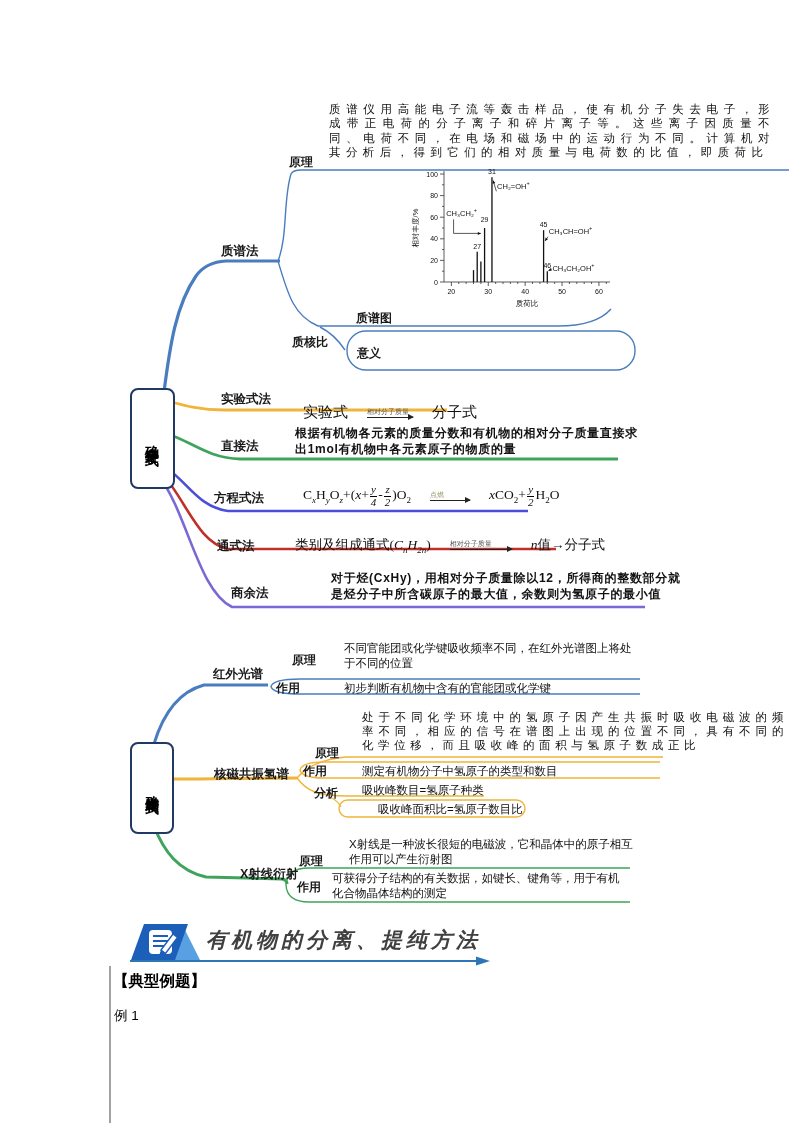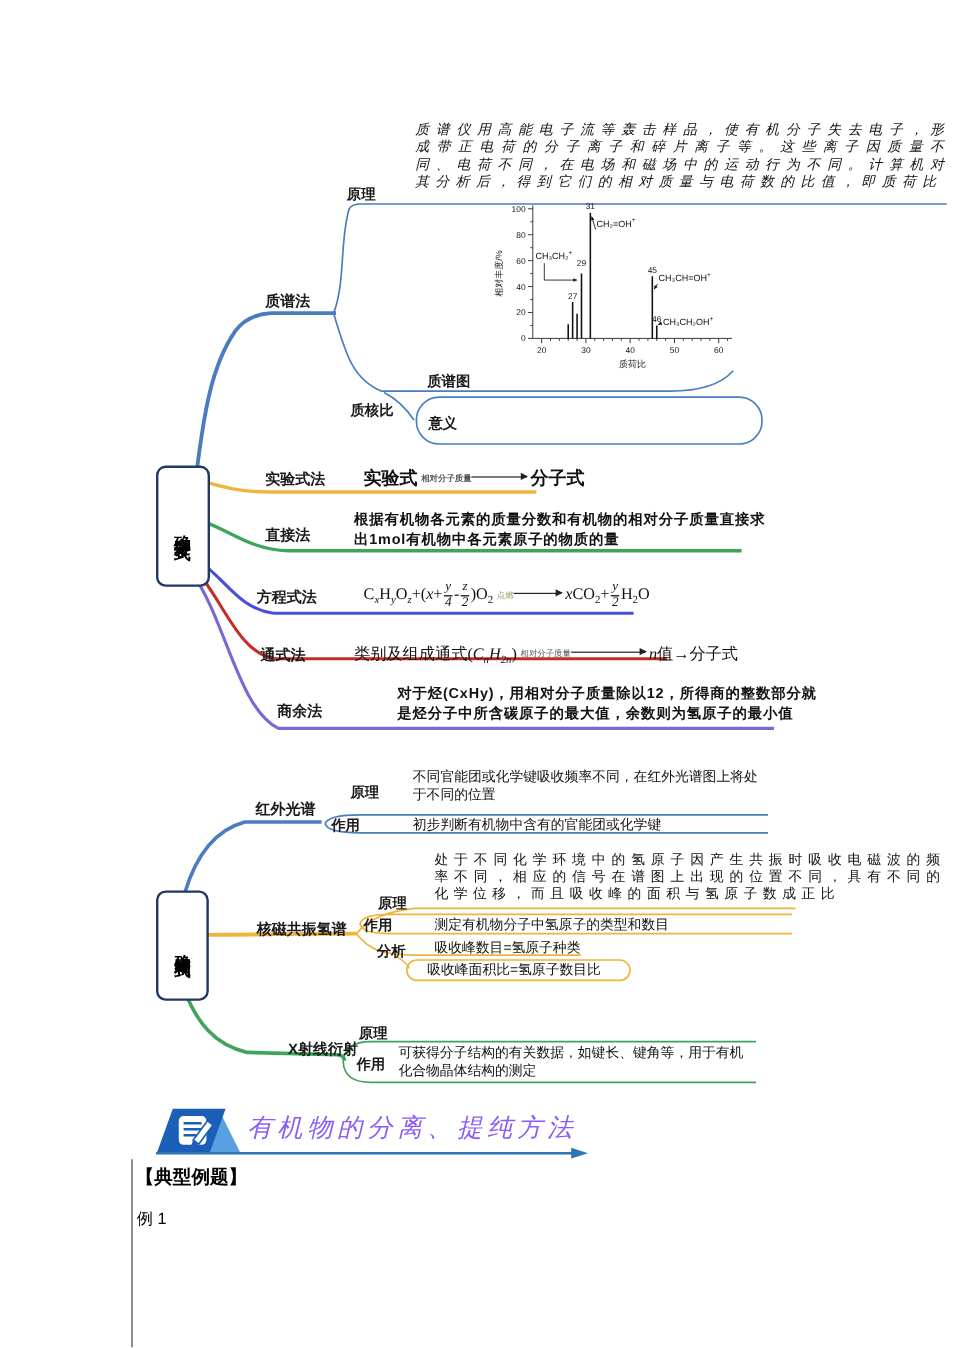--- a/index.html
+++ b/index.html
@@ -19,41 +19,41 @@
               letter-spacing:2px;color:#000;line-height:1;}
   .lbl-branch{font-size:12.5px;font-weight:600;color:#1a1a1a;white-space:nowrap;}
   .lbl-sub{font-size:12px;font-weight:700;color:#1a1a1a;white-space:nowrap;}
   .txt{font-size:11.5px;color:#111;line-height:14.5px;white-space:nowrap;}
   .txt-wrap{font-size:11.5px;color:#111;line-height:15px;white-space:normal;}
   .txt-j{font-size:11.5px;color:#111;text-align:justify;}
   .txt-b{font-size:12px;font-weight:700;color:#111;letter-spacing:0.7px;line-height:16px;}
   .serif{font-family:"Liberation Serif","DejaVu Serif",serif;}
   .formula-row{white-space:nowrap;}
   .it{font-style:italic;}
-  .rxn{display:inline-flex;align-items:center;margin:0 3px;vertical-align:middle;}
+  .rxn{display:inline-flex;flex-direction:column;align-items:flex-start;margin:0 19px;vertical-align:middle;}
   .rxn-lab{font-size:7px;line-height:7px;color:#555;white-space:nowrap;letter-spacing:0;}
   .rxn-shaft{position:relative;height:0;border-top:1.2px solid #222;align-self:stretch;min-width:46px;margin-top:1px;}
   .rxn-shaft::after{content:"";position:absolute;right:-1px;top:-4px;width:0;height:0;
       border-top:3.5px solid transparent;border-bottom:3.5px solid transparent;border-left:6px solid #222;}
   .frac{display:inline-flex;flex-direction:column;align-items:center;line-height:1.05;
         vertical-align:middle;margin:0 1px;font-size:11px;}
   .frac .den{border-top:1px solid #000;padding:0 1px;}
   .eq-row{font-size:13.5px;}
   .eq-row sub,.formula-row sub{font-size:9px;}
   
   #ms-chart .ax{stroke:#333;stroke-width:0.8;fill:none}
   #ms-chart .tk{font-size:7px;fill:#111}
   #ms-chart .axl{font-size:7.5px;fill:#111}
   #ms-chart .pk{stroke:#111;stroke-width:1.3;fill:none}
   #ms-chart .ann{font-size:7.5px;fill:#111}
   #ms-chart .chg{font-size:5.5px}
   #ms-chart .arr{stroke:#111;stroke-width:0.7;fill:none}
   #ms-chart .arrh{fill:#111}
-  .section-title{font-family:"Liberation Serif","DejaVu Serif",serif;font-style:italic;font-weight:400;
-                 font-size:21px;letter-spacing:4px;color:#8b5cf6;white-space:nowrap;}
+  .section-title{font-family:"Liberation Serif","DejaVu Serif",serif;font-style:italic;font-weight:700;
+                 font-size:21px;letter-spacing:4px;color:#404040;white-space:nowrap;}
   .examples-heading{font-size:15.5px;font-weight:700;color:#000;white-space:nowrap;}
   .example-label{font-size:13.5px;color:#000;white-space:nowrap;}
 </style>
 </head>
 <body>
 
 <div id="page">
 
   <svg class="overlay" width="794" height="1123" viewBox="0 0 794 1123">
 
@@ -84,21 +84,21 @@
 
     <path d="M 110 966 L 110 1123" stroke="#444" stroke-width="1"></path>
   </svg>
 
   <div class="root-box" style="left:130px;top:388px;width:41px;height:97px;">
     <span class="root-label">确定分子式</span>
   </div>
 
   <div class="abs lbl-branch" style="left:221px;top:243px;">质谱法</div>
   <div class="abs lbl-sub" style="left:289px;top:154px;">原理</div>
-  <div class="abs txt-j" style="left:346px;top:102px;width:446px;letter-spacing:5.4px;line-height:14.3px;font-style:italic;">质谱仪用高能电子流等轰击样品，使有机分子失去电子，形成带正电荷的分子离子和碎片离子等。这些离子因质量不同、电荷不同，在电场和磁场中的运动行为不同。计算机对其分析后，得到它们的相对质量与电荷数的比值，即质荷比</div>
+  <div class="abs txt-j" style="left:329px;top:102px;width:446px;letter-spacing:5.4px;line-height:14.3px;">质谱仪用高能电子流等轰击样品，使有机分子失去电子，形成带正电荷的分子离子和碎片离子等。这些离子因质量不同、电荷不同，在电场和磁场中的运动行为不同。计算机对其分析后，得到它们的相对质量与电荷数的比值，即质荷比</div>
 
   <svg id="ms-chart" class="abs" style="left:408px;top:166px;" width="212" height="148" viewBox="0 0 212 148">
       <path d="M 36 5 L 36 116 L 202 116" class="ax"></path>
       <path d="M 32 116 L 36 116" class="ax"></path>
       <text x="30" y="118.5" class="tk" text-anchor="end">0</text>
       <path d="M 32 94.4 L 36 94.4" class="ax"></path>
       <text x="30" y="96.9" class="tk" text-anchor="end">20</text>
       <path d="M 32 72.8 L 36 72.8" class="ax"></path>
       <text x="30" y="75.3" class="tk" text-anchor="end">40</text>
       <path d="M 32 51.2 L 36 51.2" class="ax"></path>
@@ -165,21 +165,21 @@
       <text x="144.45333333333332" y="105.2" class="ann"><tspan>CH₃CH₂OH</tspan><tspan dy="-4" class="chg">+</tspan></text>
       <path d="M 143.71555555555557 103.03999999999999 L 140.39555555555555 104.66" class="arr"></path>
       <polygon points="140.39555555555555,104.66 142.49845902556973,101.98833441542502 143.79552886075055,104.64652691715364" class="arrh"></polygon>
     </svg>
   <div class="abs lbl-sub" style="left:356px;top:310px;">质谱图</div>
 
   <div class="abs lbl-sub" style="left:292px;top:334px;">质核比</div>
   <div class="abs lbl-sub" style="left:357px;top:345px;text-align:right;">意义</div>
 
   <div class="abs lbl-branch" style="left:221px;top:391px;">实验式法</div>
-  <div class="abs formula-row serif" style="left:303px;top:389px;font-size:15px;font-weight:700;">
+  <div class="abs formula-row serif" style="left:303px;top:403px;font-size:15px;font-weight:400;">
     <span>实验式</span><span class="rxn">
         <span class="rxn-lab">相对分子质量</span>
         <span class="rxn-shaft"></span>
       </span><span>分子式</span>
   </div>
 
   <div class="abs lbl-branch" style="left:221px;top:438px;">直接法</div>
   <div class="abs txt-b" style="left:295px;top:426px;width:352px;line-height:15.5px;">根据有机物各元素的质量分数和有机物的相对分子质量直接求出1mol有机物中各元素原子的物质的量</div>
 
   <div class="abs lbl-branch" style="left:214px;top:490px;">方程式法</div>
@@ -220,24 +220,25 @@
   <div class="abs lbl-sub" style="left:276px;top:680px;">作用</div>
   <div class="abs txt" style="left:344px;top:681px;">初步判断有机物中含有的官能团或化学键</div>
 
   <div class="abs lbl-branch" style="left:214px;top:766px;">核磁共振氢谱</div>
   <div class="abs lbl-sub" style="left:315px;top:745px;">原理</div>
   <div class="abs txt-j" style="left:362px;top:711px;width:426px;letter-spacing:4.6px;line-height:13.8px;">处于不同化学环境中的氢原子因产生共振时吸收电磁波的频率不同，相应的信号在谱图上出现的位置不同，具有不同的化学位移，而且吸收峰的面积与氢原子数成正比</div>
   <div class="abs lbl-sub" style="left:303px;top:763px;">作用</div>
   <div class="abs txt" style="left:362px;top:764px;">测定有机物分子中氢原子的类型和数目</div>
   <div class="abs lbl-sub" style="left:314px;top:785px;">分析</div>
   <div class="abs txt" style="left:362px;top:783px;">吸收峰数目=氢原子种类</div>
-  <div class="abs txt" style="left:356px;top:802px;">吸收峰面积比=氢原子数目比</div>
+  <div class="abs txt" style="left:378px;top:802px;">吸收峰面积比=氢原子数目比</div>
 
   <div class="abs lbl-branch" style="left:212px;top:866px;margin-left:28px;">X射线衍射</div>
   <div class="abs lbl-sub" style="left:299px;top:853px;">原理</div>
+  <div class="abs txt-wrap" style="left:349px;top:837px;width:292px;">X射线是一种波长很短的电磁波，它和晶体中的原子相互作用可以产生衍射图</div>
   <div class="abs lbl-sub" style="left:297px;top:879px;">作用</div>
   <div class="abs txt-wrap" style="left:332px;top:871px;width:292px;">可获得分子结构的有关数据，如键长、键角等，用于有机化合物晶体结构的测定</div>
 
   <svg class="abs" style="left:128px;top:922px;" width="74" height="40" viewBox="0 0 74 40">
     <polygon points="56,6 72,38 36,38" fill="var(--icon-blue-light)"></polygon>
     <polygon points="16,2 60,2 47,38 3,38" fill="var(--icon-blue-dark)"></polygon>
     <rect x="21" y="8" width="23" height="24" rx="4" fill="#fff"></rect>
     <path d="M 25 14 H 40 M 25 19 H 40 M 25 24 H 36" stroke="var(--icon-blue-dark)" stroke-width="2" fill="none"></path>
     <polygon points="33,28 45,12 49.5,15.5 37.5,31.5" fill="#fff" stroke="var(--icon-blue-dark)" stroke-width="1.4"></polygon>
     <polygon points="33,28 37.5,31.5 31,33.5" fill="var(--icon-blue-dark)"></polygon>

